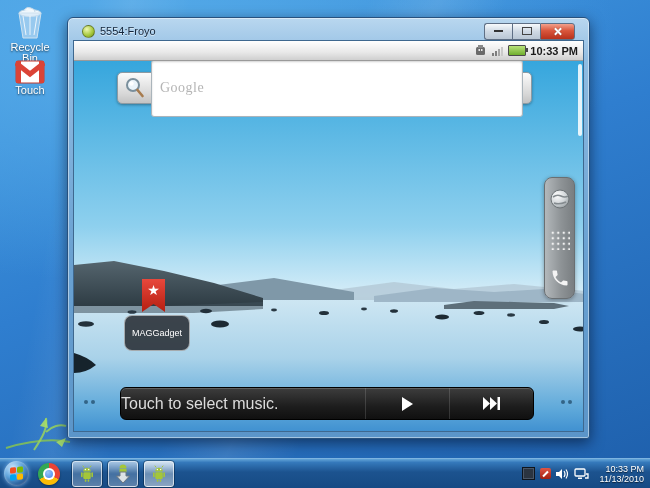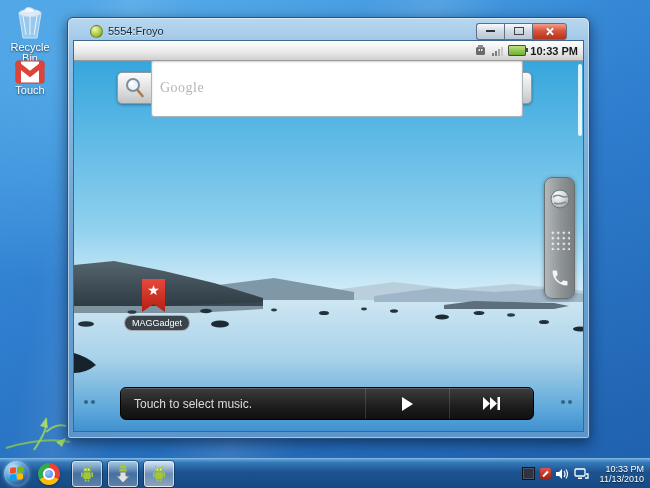--- a/index.html
+++ b/index.html
@@ -18,21 +18,21 @@
   .dicon-recycle{left:3px;top:5px;}
   .dicon-gmail{left:3px;top:60px;}
 
   
   .sprigs{position:absolute;left:4px;top:398px;}
 
   
   .win{position:absolute;left:67px;top:17px;width:521px;height:420px;border-radius:6px 6px 3px 3px;
     background:linear-gradient(#b9d7ef 0%,#8fbce2 10%,#6ba2d2 55%,#5b95c9 100%);
     border:1px solid #27517e;box-shadow:0 4px 14px rgba(0,10,30,.55), inset 0 0 0 1px rgba(255,255,255,.45);}
-  .titlebar{position:absolute;left:0;top:0;right:0;height:26px;display:flex;align-items:center;padding:0 22px;box-sizing:border-box;}
+  .titlebar{position:absolute;left:0;top:0;right:0;height:26px;display:flex;align-items:center;padding:0 14px;box-sizing:border-box;}
   .title-ico{width:11px;height:11px;border-radius:50%;background:radial-gradient(circle at 35% 30%,#eef8b0,#a4c639 60%,#6f8d1f);border:1px solid rgba(0,0,0,.35);margin-right:5px;flex:0 0 auto;}
   .title-text{font-size:11px;color:#13253a;text-shadow:0 1px 0 rgba(255,255,255,.6);white-space:nowrap;}
   .winbtns{margin-left:auto;display:flex;}
   .wbtn{width:27px;height:15px;border:1px solid #5f6f85;border-right-width:0;background:linear-gradient(#f7fafc,#cfd9e4 50%,#b9c6d4);display:flex;align-items:center;justify-content:center;}
   .wbtn:first-child{border-radius:3px 0 0 3px;}
   .wbtn-close{width:33px;border-right-width:1px;border-radius:0 3px 3px 0;background:linear-gradient(#f2a08c,#d9563c 45%,#b8321c);}
   .dash{width:9px;height:0;border-bottom:2px solid #333;}
   .maxbox{width:8px;height:6px;border:1.5px solid #444;}
   .xglyph{position:relative;width:9px;height:9px;}
   .xglyph:before,.xglyph:after{content:"";position:absolute;left:4px;top:0;width:2px;height:9px;background:#fff;box-shadow:0 0 1px rgba(0,0,0,.4);}
@@ -60,26 +60,26 @@
     background:linear-gradient(90deg,#b3b8bb,#8e9396 55%,#797e81);border:1px solid #6a6f72;box-shadow:0 1px 4px rgba(0,0,0,.35);
     display:flex;flex-direction:column;align-items:center;justify-content:space-between;padding:10px 0;box-sizing:border-box;}
   .drawer-grid{width:21px;height:21px;background-image:radial-gradient(circle,#f2f2f2 1.2px,rgba(255,255,255,0) 1.5px);background-size:5.5px 5.5px;background-position:1px 1px;}
 
   .scrollbar{position:absolute;left:504px;top:3px;width:4px;height:72px;border-radius:2px;background:rgba(255,255,255,.85);}
 
   .shortcut{position:absolute;left:68px;top:218px;width:23px;height:33px;
     background:linear-gradient(#e8483c,#b51e10);clip-path:polygon(0 0,100% 0,100% 100%,50% 76%,0 100%);
     display:flex;align-items:flex-start;justify-content:center;}
   .shortcut .star{color:#fff;font-size:14px;line-height:22px;}
-  .shortcut-label{position:absolute;left:50px;top:254px;background:rgba(40,46,52,.88);border:1px solid rgba(255,255,255,.55);border-radius:8px;color:#fff;font-size:9px;padding:2px 7px;white-space:nowrap;}
+  .shortcut-label{position:absolute;left:50px;top:254px;background:rgba(40,46,52,.88);border:1px solid rgba(255,255,255,.55);border-radius:8px;color:#fff;font-size:9px;padding:12px 7px;white-space:nowrap;}
 
   .music{position:absolute;left:46px;top:326px;width:414px;height:33px;border-radius:6px;
     background:linear-gradient(#3d3d3d,#1d1d1d 60%,#101010);border:1px solid #000;box-shadow:inset 0 1px 0 rgba(255,255,255,.18);
     display:flex;align-items:stretch;box-sizing:border-box;}
-  .music-text{flex:1;display:flex;align-items:center;padding-left:13px;font-size:12px;color:#dcdcdc;}
+  .music-text{flex:1;display:flex;align-items:center;font-size:16px;color:#dcdcdc;}
   .music-btn{width:83px;border-left:1px solid rgba(255,255,255,.14);display:flex;align-items:center;justify-content:center;}
   .play-tri{width:0;height:0;border-left:11px solid #fff;border-top:7px solid transparent;border-bottom:7px solid transparent;}
 
   .pagedots{position:absolute;top:339px;display:flex;gap:3px;}
   .pagedots .dot{width:4px;height:4px;border-radius:50%;background:rgba(8,40,66,.55);}
   .pagedots-left{left:10px;}
   .pagedots-right{left:487px;}
 
   
   .taskbar{position:absolute;left:0;bottom:0;width:650px;height:30px;

